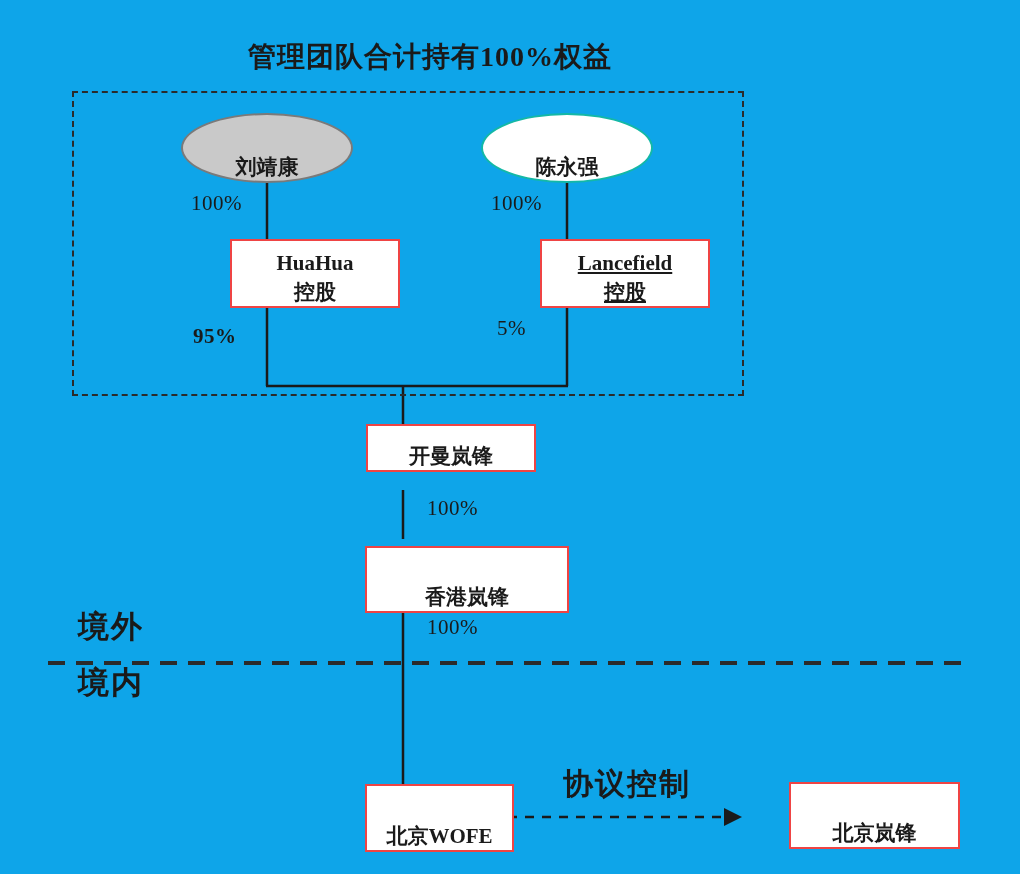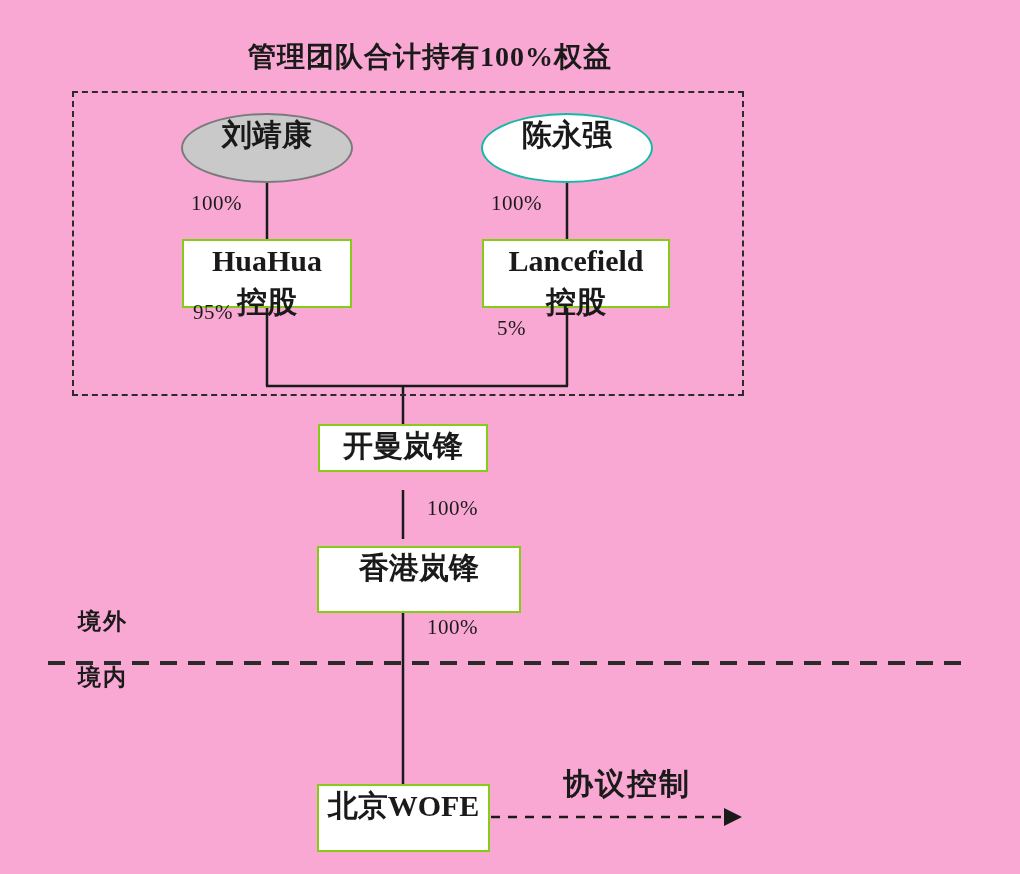--- a/index.html
+++ b/index.html
@@ -1,21 +1,21 @@
 <!DOCTYPE html>
 <html><head>
 <meta charset="utf-8">
 <style>
   html, body { margin: 0; padding: 0; background: #ffffff; }
   body { font-family: "Liberation Serif", "DejaVu Serif", serif; color: #1a1a1a; }
   #canvas {
     position: relative;
     width: 1020px;
     height: 874px;
-    background: #f9a8d4;
+    background: #0ea5e9;
     overflow: hidden;
   }
   #wires { position: absolute; left: 0; top: 0; width: 1020px; height: 874px; }
   .title {
     position: absolute;
     left: 180px; top: 38px; width: 500px;
     text-align: center;
     font-size: 28px;
     font-weight: bold;
     letter-spacing: 1px;
@@ -26,41 +26,41 @@
     width: 672px; height: 305px;
     border: 2px dashed #2b2b2b;
     box-sizing: border-box;
   }
   .node {
     position: absolute;
     box-sizing: border-box;
     display: flex;
     flex-direction: column;
     align-items: center;
-    justify-content: flex-start;
+    justify-content: flex-end;
     text-align: center;
-    font-size: 30px;
+    font-size: 21px;
     font-weight: bold;
     line-height: 1.35;
     background: #ffffff;
   }
-  .rect { border: 2px solid #84cc16; }
+  .rect { border: 2px solid #ef4444; margin-left: 48px; }
   .ellipse { border-radius: 50%; }
   .ellipse.shaded { background: #c9c9c9; border: 2px solid #7a7a7a; }
   .ellipse.plain  { background: #ffffff; border: 2px solid #14b8a6; }
   .pct {
     position: absolute;
     font-size: 21px;
     font-weight: normal;
     letter-spacing: 0.5px;
   }
   .region-label {
     position: absolute;
     left: 78px;
-    font-size: 23px;
+    font-size: 31px;
     font-weight: bold;
     letter-spacing: 2px;
   }
   .edge-label {
     position: absolute;
     font-size: 30px;
     font-weight: bold;
     letter-spacing: 2px;
   }
 </style>
@@ -98,38 +98,41 @@
     <span>刘靖康</span>
   </div>
   <div class="node ellipse plain" style="left:481px; top:113px; width:172px; height:70px;">
     <span>陈永强</span>
   </div>
 
   <div class="node rect" style="left:182px; top:239px; width:170px; height:69px;">
     <span>HuaHua</span>
     <span>控股</span>
   </div>
-  <div class="node rect" style="left:482px; top:239px; width:188px; height:69px;">
+  <div class="node rect" style="left:492px; top:239px; width:170px; height:69px;text-decoration:underline;">
     <span>Lancefield</span>
     <span>控股</span>
   </div>
 
   <div class="node rect" style="left:318px; top:424px; width:170px; height:48px;">
     <span>开曼岚锋</span>
   </div>
   <div class="node rect" style="left:317px; top:546px; width:204px; height:67px;">
     <span>香港岚锋</span>
   </div>
-  <div class="node rect" style="left:317px; top:784px; width:173px; height:68px;">
+  <div class="node rect" style="left:317px; top:784px; width:149px; height:68px;">
     <span>北京WOFE</span>
+  </div>
+  <div class="node rect" style="left:741px; top:782px; width:171px; height:67px;">
+    <span>北京岚锋</span>
   </div>
 
   <div class="pct" style="left:191px; top:191px;">100%</div>
   <div class="pct" style="left:491px; top:191px;">100%</div>
-  <div class="pct" style="left:193px; top:300px;">95%</div>
+  <div class="pct" style="left:193px; top:324px;font-weight:bold;">95%</div>
   <div class="pct" style="left:497px; top:316px;">5%</div>
   <div class="pct" style="left:427px; top:496px;">100%</div>
   <div class="pct" style="left:427px; top:615px;">100%</div>
 
   <div class="region-label" style="top:606px;">境外</div>
   <div class="region-label" style="top:662px;">境内</div>
 
   <div class="edge-label" style="left:563px; top:764px;">协议控制</div>
 
 </div>

